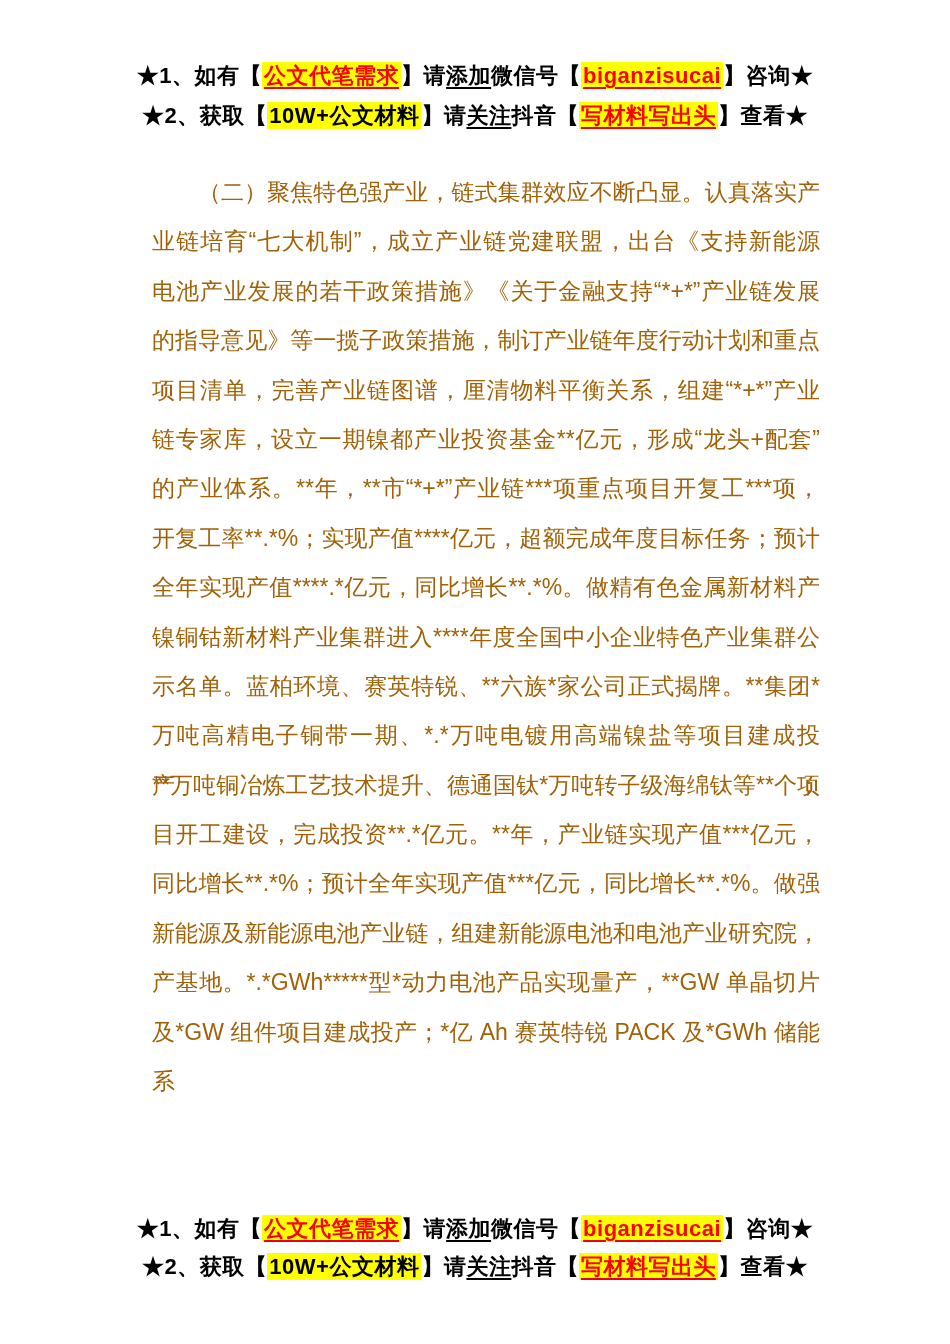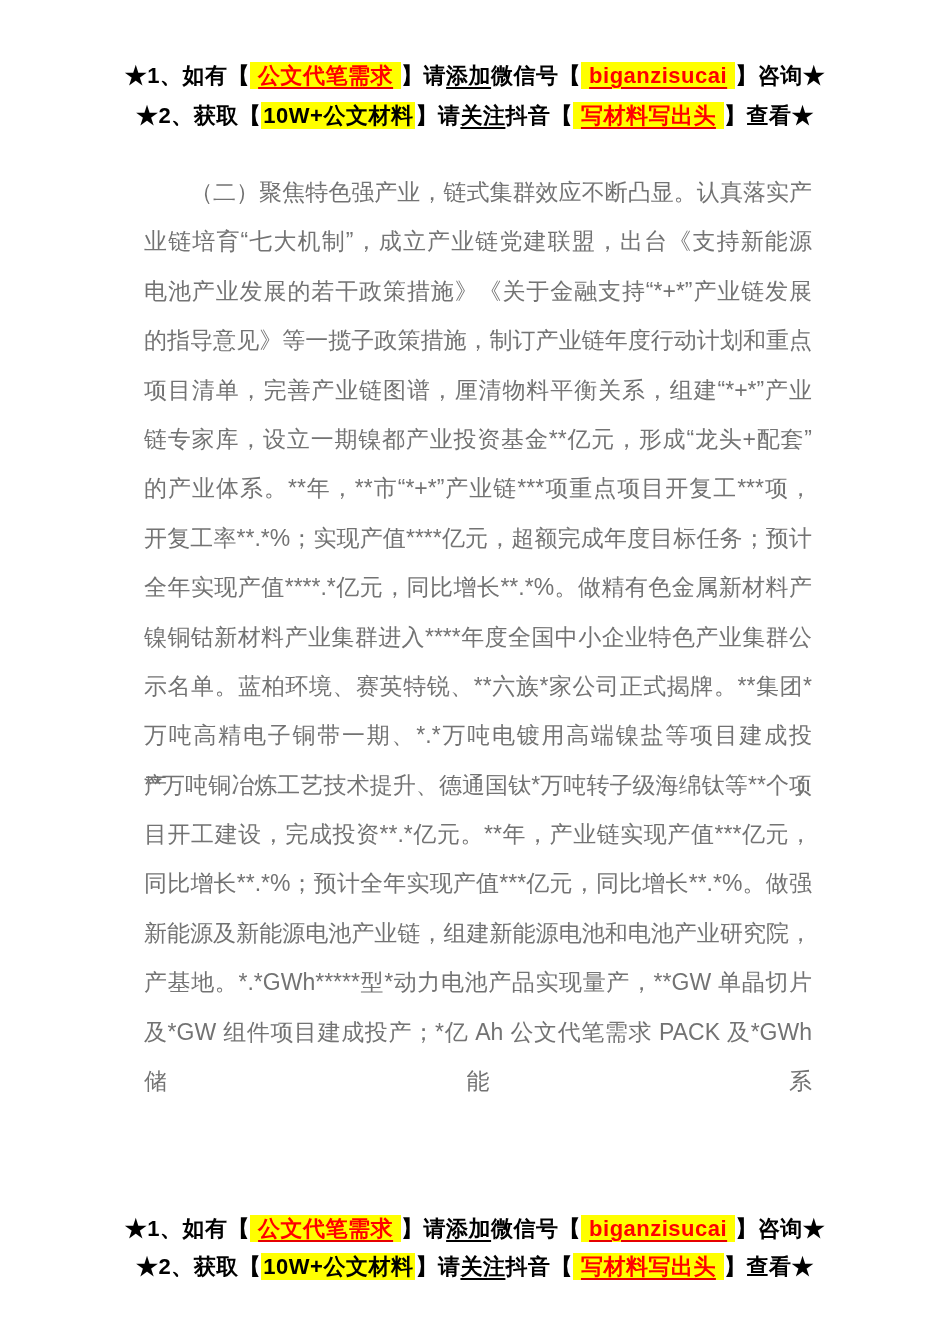--- a/index.html
+++ b/index.html
@@ -27,42 +27,42 @@
   .notice.top { top: 56px; }
   .notice.bottom { top: 1210px; line-height: 38px; }
   .hl {
     background: #ffff00;
     color: #000000;
     padding: 1px 2px;
   }
   .hl-u {
     background: #ffff00;
     color: #ff0000;
-    padding: 1px 8px;
+    padding: 1px 2px;
     text-decoration: underline;
     text-decoration-color: #e60000;
     text-decoration-thickness: 2px;
     text-underline-offset: 4px;
   }
   .ub {
     text-decoration: underline;
     text-decoration-color: #000000;
     text-decoration-thickness: 2px;
     text-underline-offset: 4px;
   }
   
   .doc-body {
     position: absolute;
     top: 168px;
-    left: 144px;
+    left: 152px;
     width: 668px;
     font-size: 23px;
     line-height: 49.4px;
     font-weight: 400;
-    color: #737373;
+    color: #a16207;
   }
   .body-line {
     text-align: justify;
     text-align-last: justify;
     text-justify: inter-character;
     white-space: normal;
     height: 49.4px;
     overflow: visible;
   }
   .body-line:first-child { text-indent: 2em; }
@@ -88,21 +88,21 @@
       <div class="body-line">开复工率**.*%；实现产值****亿元，超额完成年度目标任务；预计</div>
       <div class="body-line">全年实现产值****.*亿元，同比增长**.*%。做精有色金属新材料产</div>
       <div class="body-line">镍铜钴新材料产业集群进入****年度全国中小企业特色产业集群公</div>
       <div class="body-line">示名单。蓝柏环境、赛英特锐、**六族*家公司正式揭牌。**集团*</div>
       <div class="body-line">万吨高精电子铜带一期、*.*万吨电镀用高端镍盐等项目建成投产；</div>
       <div class="body-line">**万吨铜冶炼工艺技术提升、德通国钛*万吨转子级海绵钛等**个项</div>
       <div class="body-line">目开工建设，完成投资**.*亿元。**年，产业链实现产值***亿元，</div>
       <div class="body-line">同比增长**.*%；预计全年实现产值***亿元，同比增长**.*%。做强</div>
       <div class="body-line">新能源及新能源电池产业链，组建新能源电池和电池产业研究院，</div>
       <div class="body-line">产基地。*.*GWh*****型*动力电池产品实现量产，**GW 单晶切片</div>
-      <div class="body-line">及*GW 组件项目建成投产；*亿 Ah 公文代笔需求 PACK 及*GWh 储能系</div>
+      <div class="body-line">及*GW 组件项目建成投产；*亿 Ah 赛英特锐 PACK 及*GWh 储能系</div>
     </div>
 
   <div class="notice bottom">
     <div class="notice-line"><span>★1、如有【</span><span class="hl-u">公文代笔需求</span><span>】请</span><span class="ub">添加</span><span>微信号【</span><span class="hl-u">biganzisucai</span><span>】咨询★</span></div>
     <div class="notice-line"><span>★2、获取【</span><span class="hl">10W+公文材料</span><span>】请</span><span class="ub">关注</span><span>抖音【</span><span class="hl-u">写材料写出头</span><span>】查看★</span></div>
   </div>
 
 </div>
 
 </body></html>

